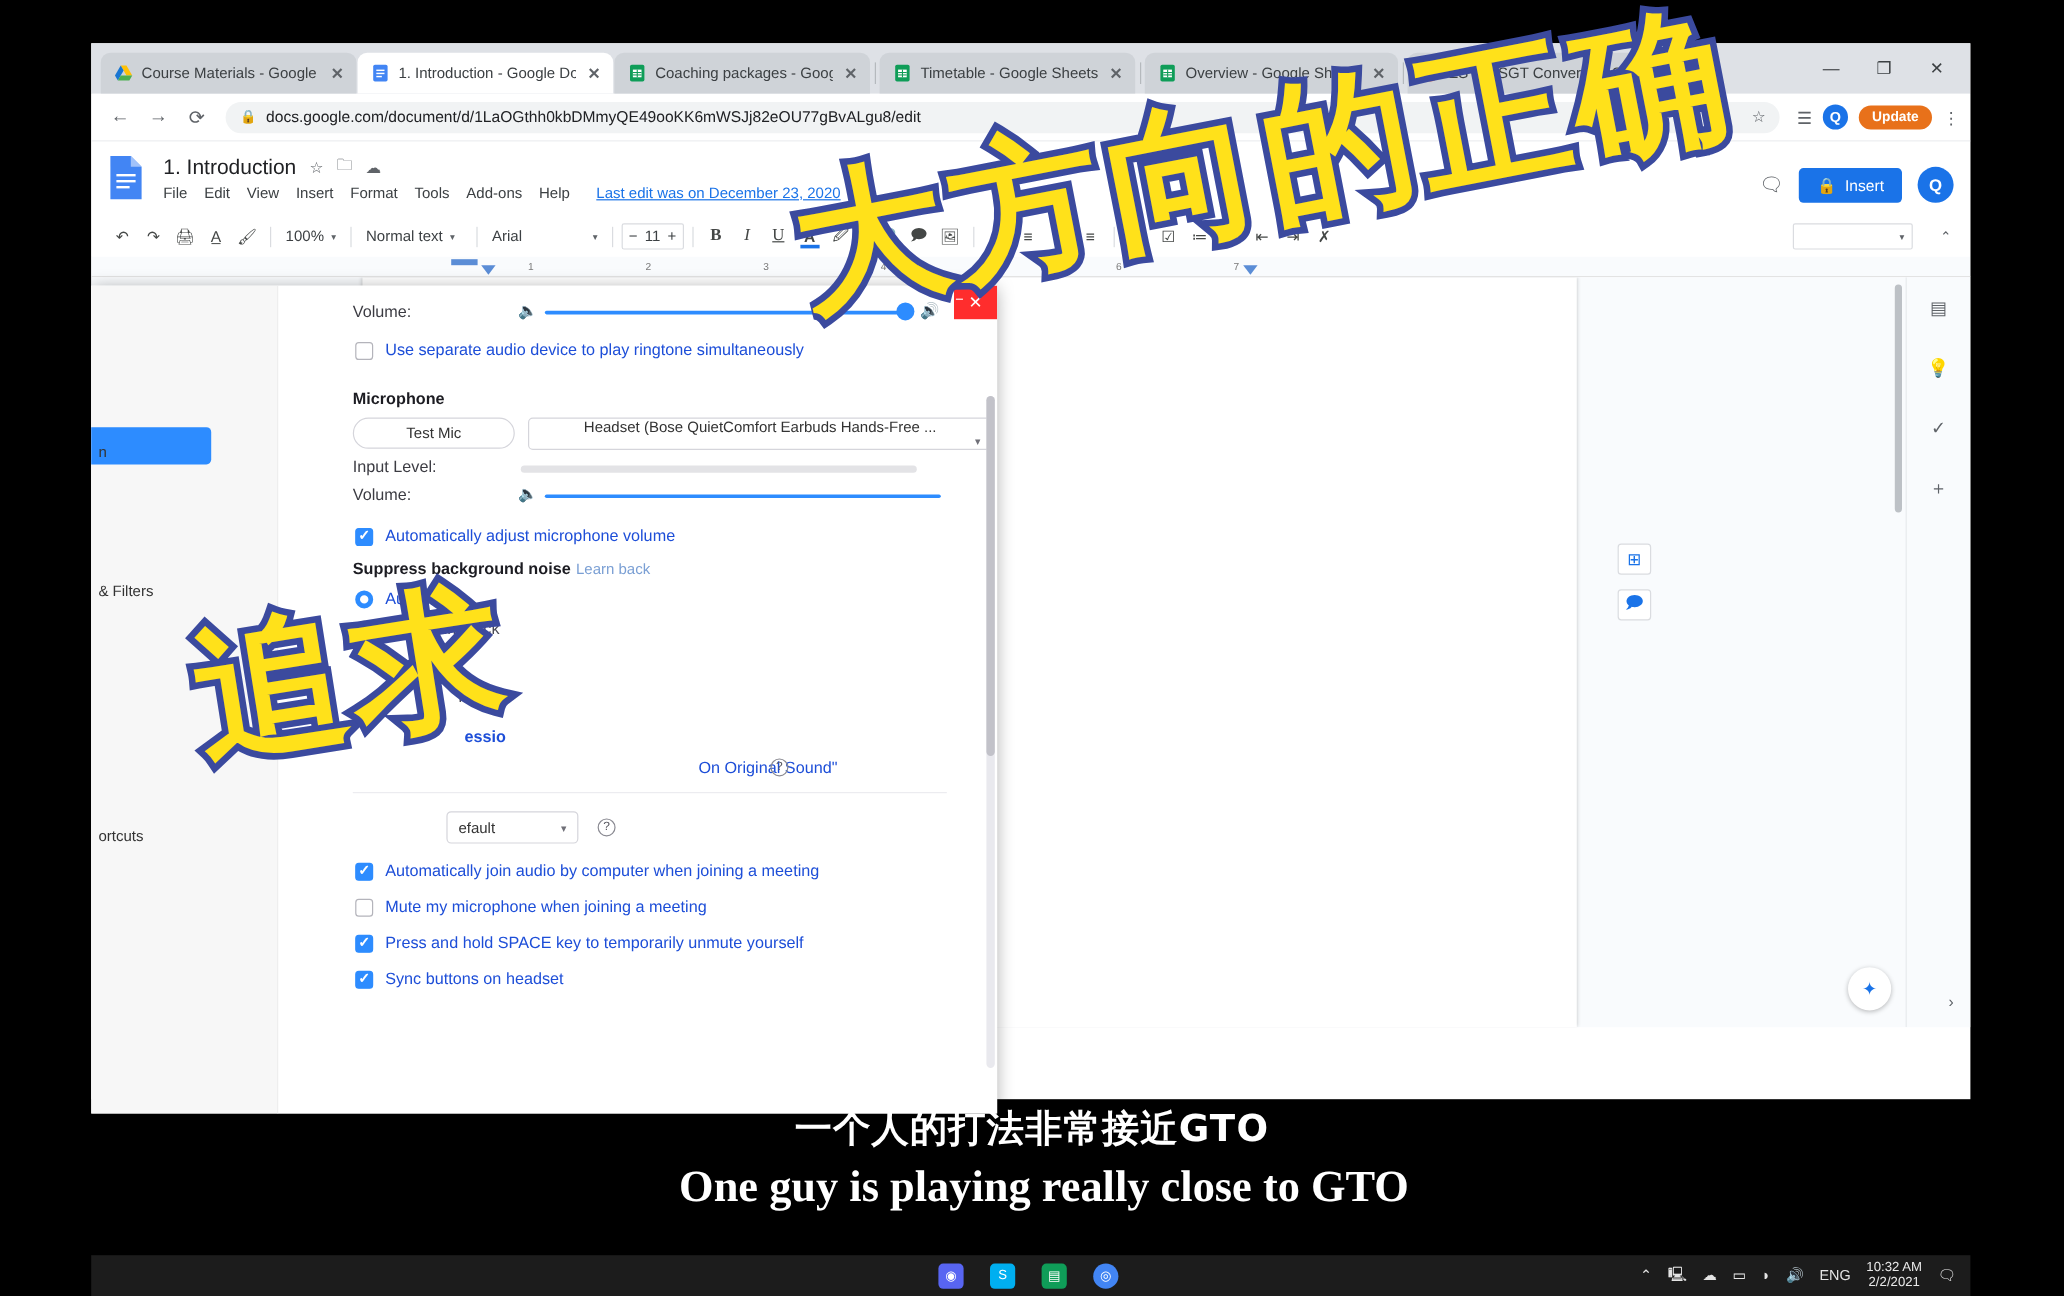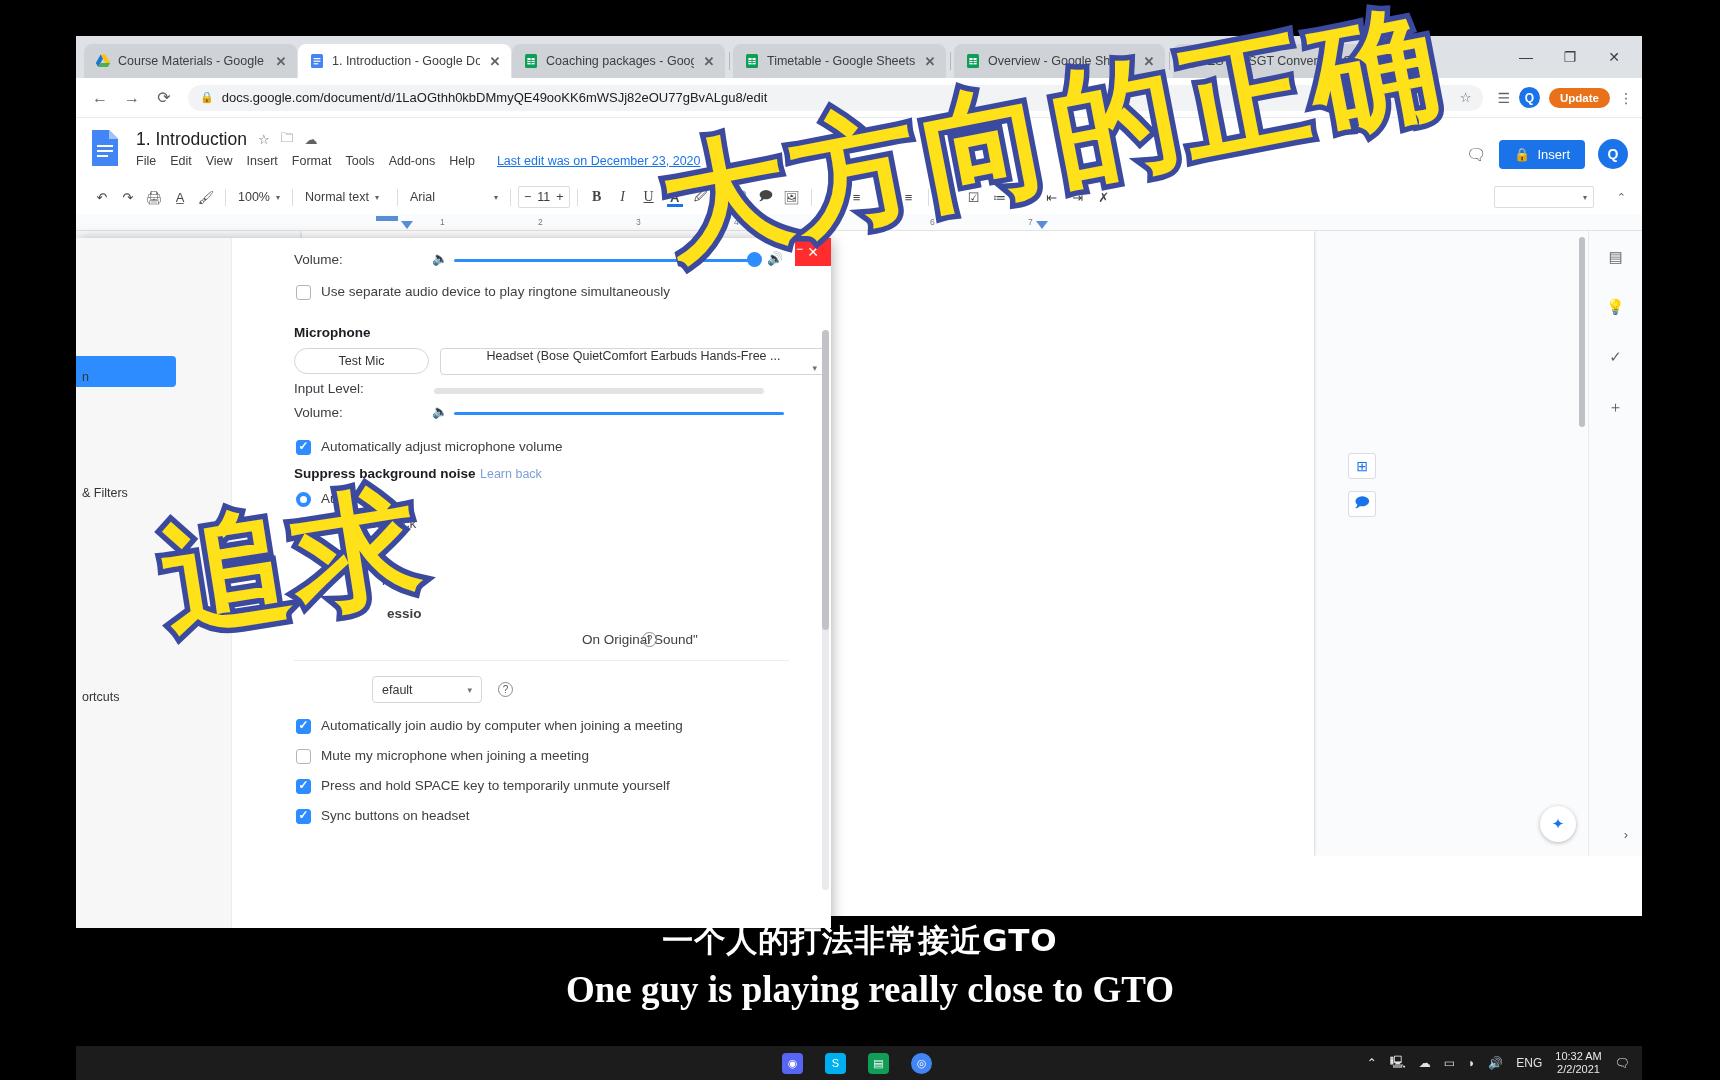--- a/index.html
+++ b/index.html
@@ -197,21 +197,21 @@
     position: absolute; left: 0; top: 0; width: 156px; height: 100%;
     background: #f7f7f7; border-right: 1px solid #ececec;
   }
   .zl-item { font-size: 12.5px; color: #333; position: absolute; left: 0px; }
   .zl-sel {
     position: absolute; left: -80px; top: 118px; width: 180px; height: 31px;
     background: #2d8cff; border-radius: 4px;
   }
   .zright { position: absolute; left: 156px; top: 0; right: 0; bottom: 0; background:#fff; }
 
-  .zrow { position: absolute; font-size: 13.5px; color: #404040; }
+  .zrow { position: absolute; font-size: 13.5px; color: #1d4ed8; }
   .zlabel { color: #3c3c43; }
   .slider-track {
     position: absolute; height: 3px; background: #2d8cff; border-radius: 2px;
   }
   .slider-track.grey { background: #e3e3e6; }
   .slider-knob {
     position: absolute; width: 15px; height: 15px; border-radius: 50%; background: #2d8cff;
   }
   .spk { position:absolute; color:#3c3c43; font-size: 13px; }
   .chk {

